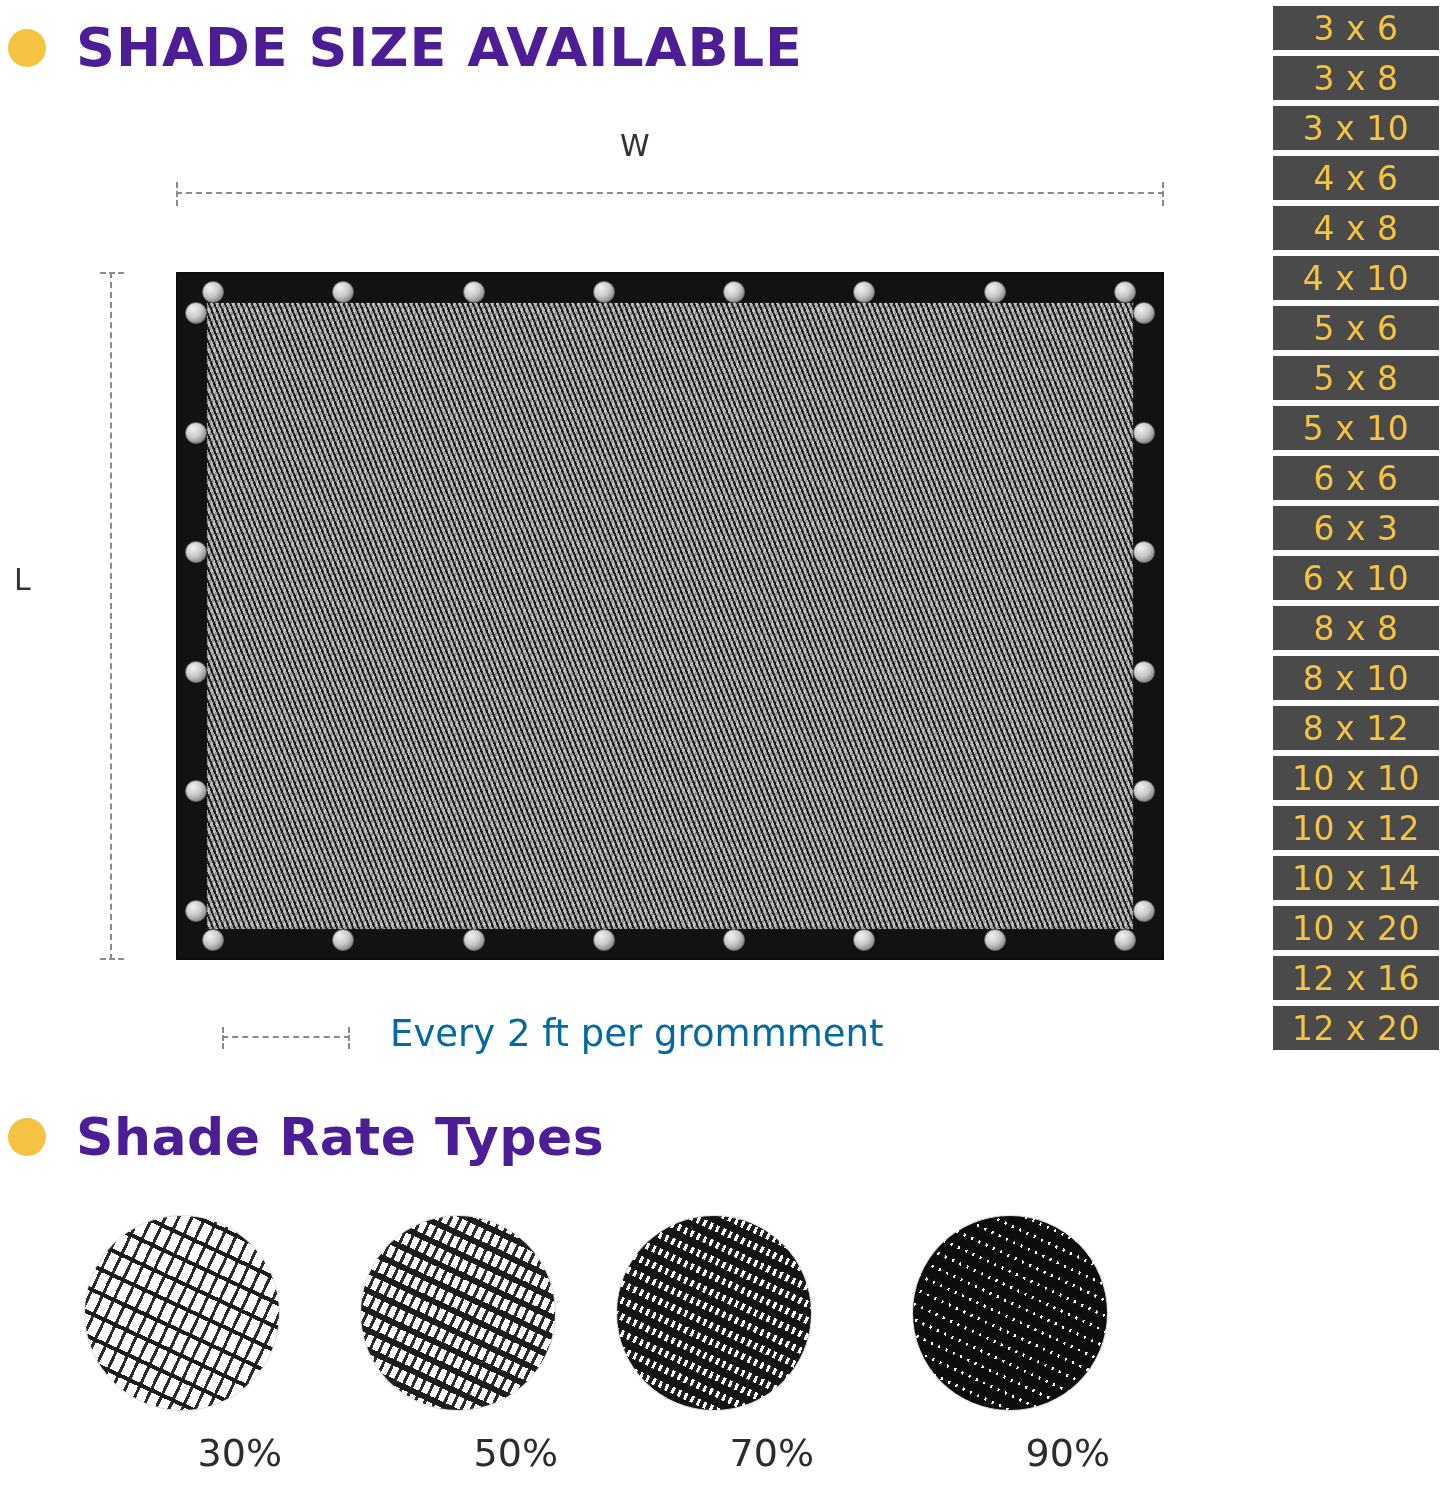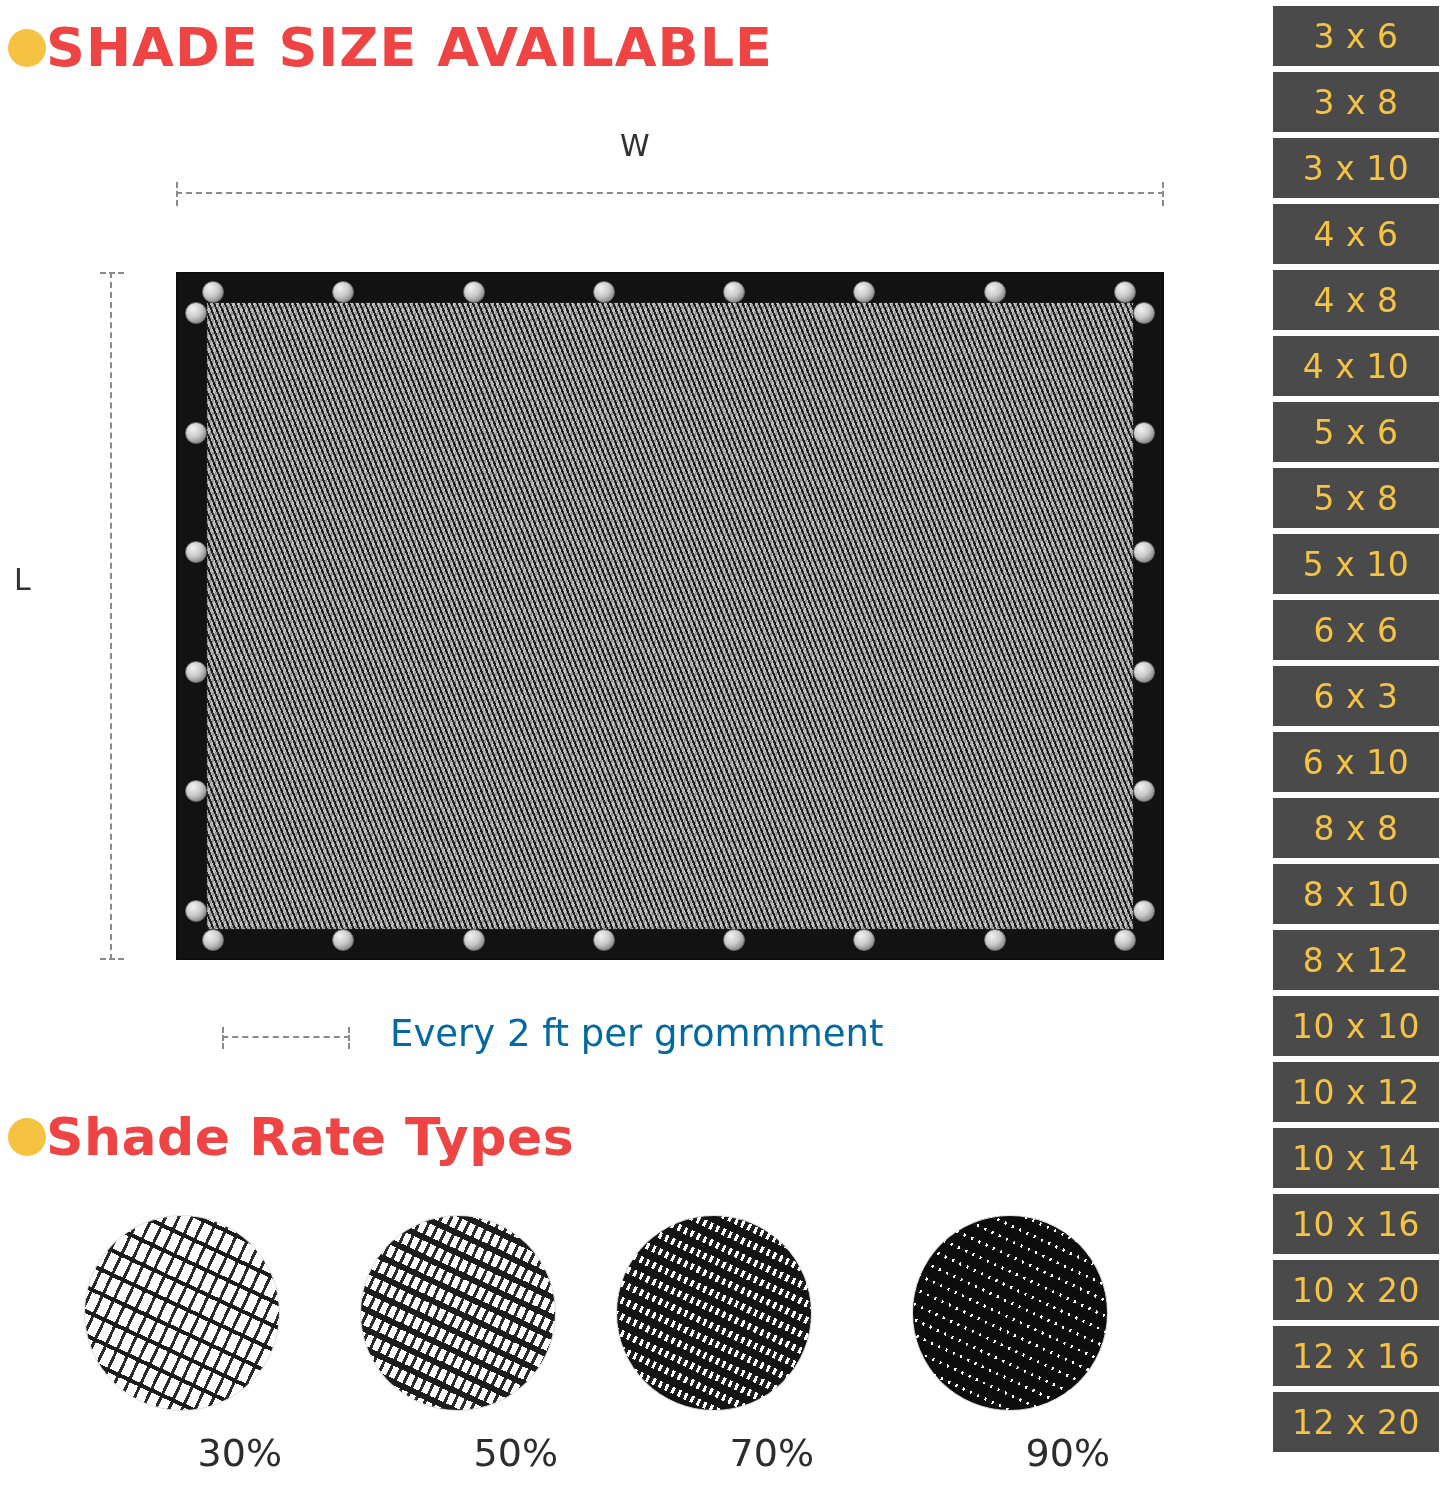--- a/index.html
+++ b/index.html
@@ -20,21 +20,22 @@
     align-items: center;
   }
   .bullet-dot {
     width: 38px;
     height: 38px;
     border-radius: 50%;
     background: #f5c242;
     flex: 0 0 auto;
   }
   .head-text {
-    color: #ef4444;
+    margin-left: 30px;
+    color: #4c1d95;
     font-weight: bold;
     letter-spacing: 0.5px;
     white-space: nowrap;
   }
 
   #head-shade-size { left: 8px; top: 16px; }
   #head-shade-size .head-text { font-size: 54px; letter-spacing: 1px; }
 
   #head-rate-types { left: 8px; top: 1107px; }
   #head-rate-types .head-text { font-size: 52px; }
@@ -185,21 +186,21 @@
   
   .size-list {
     position: absolute;
     right: 6px; top: 6px;
     width: 166px;
     display: flex;
     flex-direction: column;
     gap: 6px;
   }
   .size-chip {
-    height: 60px;
+    height: 44px;
     background: #4a4a4a;
     color: #f5c242;
     font-size: 33px;
     display: flex;
     align-items: center;
     justify-content: center;
     font-family: "DejaVu Sans", sans-serif;
     letter-spacing: 0.5px;
   }
 </style>
@@ -293,17 +294,16 @@
     <div class="size-chip">5 x 10</div>
     <div class="size-chip">6 x 6</div>
     <div class="size-chip">6 x 3</div>
     <div class="size-chip">6 x 10</div>
     <div class="size-chip">8 x 8</div>
     <div class="size-chip">8 x 10</div>
     <div class="size-chip">8 x 12</div>
     <div class="size-chip">10 x 10</div>
     <div class="size-chip">10 x 12</div>
     <div class="size-chip">10 x 14</div>
-    <div class="size-chip">10 x 16</div>
     <div class="size-chip">10 x 20</div>
     <div class="size-chip">12 x 16</div>
     <div class="size-chip">12 x 20</div>
   </div>
 
 </body></html>

